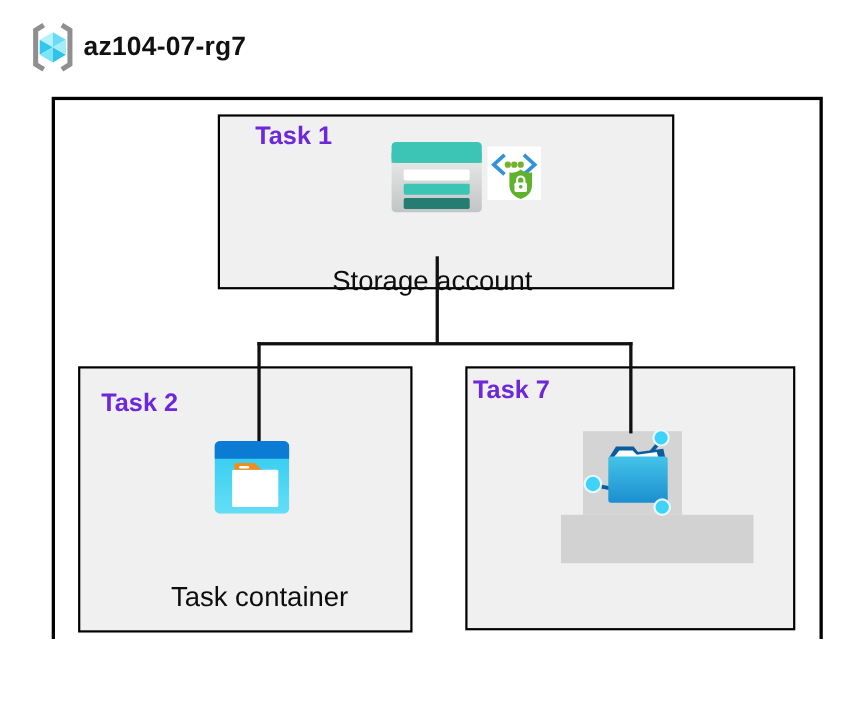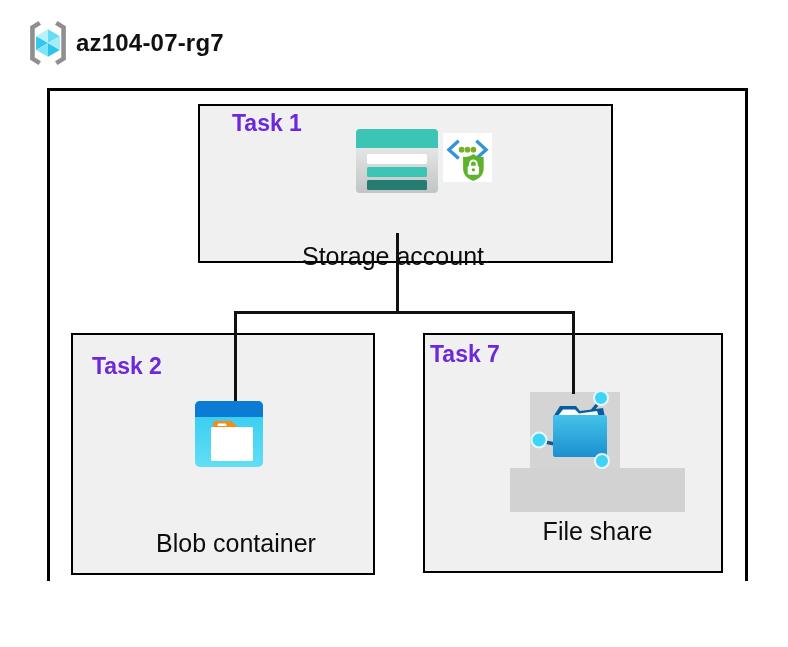--- a/index.html
+++ b/index.html
@@ -136,36 +136,35 @@
         <stop offset="0" stop-color="#2fcaf0"></stop>
         <stop offset="1" stop-color="#63def6"></stop>
       </linearGradient>
     </defs>
     <rect x="0" y="0" width="68" height="66" rx="5" fill="url(#bc-body)"></rect>
     <path d="M 5 0 h 58 a 5 5 0 0 1 5 5 v 11 H 0 V 5 a 5 5 0 0 1 5 -5 z" fill="#0b7bd4"></path>
     <rect x="16" y="26" width="42" height="34" rx="1.5" fill="#ffffff"></rect>
     <path d="M 18 26 v -4.2 a 1.8 1.8 0 0 1 1.8 -1.8 h 16.5 l 6.8 6 z" fill="#f28d1c"></path>
     <rect x="22.5" y="22.6" width="9" height="2.4" rx="1.2" fill="#ffffff"></rect>
   </svg>
-  <div class="abs resource-label blob-label">Blob container</div>
+  <div class="abs resource-label blob-label">Task container</div>
 
   <div class="abs fileshare-icon-backdrop"></div>
   <div class="abs fileshare-label-backdrop"></div>
   <svg class="abs fileshare-icon" viewBox="0 0 92 80">
     <defs>
       <linearGradient id="fs-body" x1="0" y1="0" x2="0" y2="1">
         <stop offset="0" stop-color="#45c3e9"></stop>
         <stop offset="1" stop-color="#1b8fd0"></stop>
       </linearGradient>
     </defs>
     <line x1="62" y1="22" x2="72" y2="10" stroke="#0a5c9c" stroke-width="3.4"></line>
     <line x1="26" y1="54" x2="11" y2="51" stroke="#0a5c9c" stroke-width="3.4"></line>
     <line x1="66" y1="62" x2="73" y2="72" stroke="#0a5c9c" stroke-width="3.4"></line>
     <polygon points="24,27 31,16 47,16 51,21 74,18 76,27" fill="#0a5c9c"></polygon>
     <polygon points="28,27 34,19.5 46,19.5 50,23.5 68,21 70,27" fill="#fbfeff"></polygon>
     <rect x="24" y="25" width="54" height="42" rx="2.5" fill="url(#fs-body)"></rect>
     <circle cx="72" cy="8" r="7" fill="#3ed3f7" stroke="#e6f8fe" stroke-width="2"></circle>
     <circle cx="10" cy="50" r="7.5" fill="#3ed3f7" stroke="#e6f8fe" stroke-width="2"></circle>
     <circle cx="73" cy="71" r="7" fill="#3ed3f7" stroke="#e6f8fe" stroke-width="2"></circle>
   </svg>
-  <div class="abs resource-label fileshare-label">File share</div>
 
 </div>
 
 </body></html>

